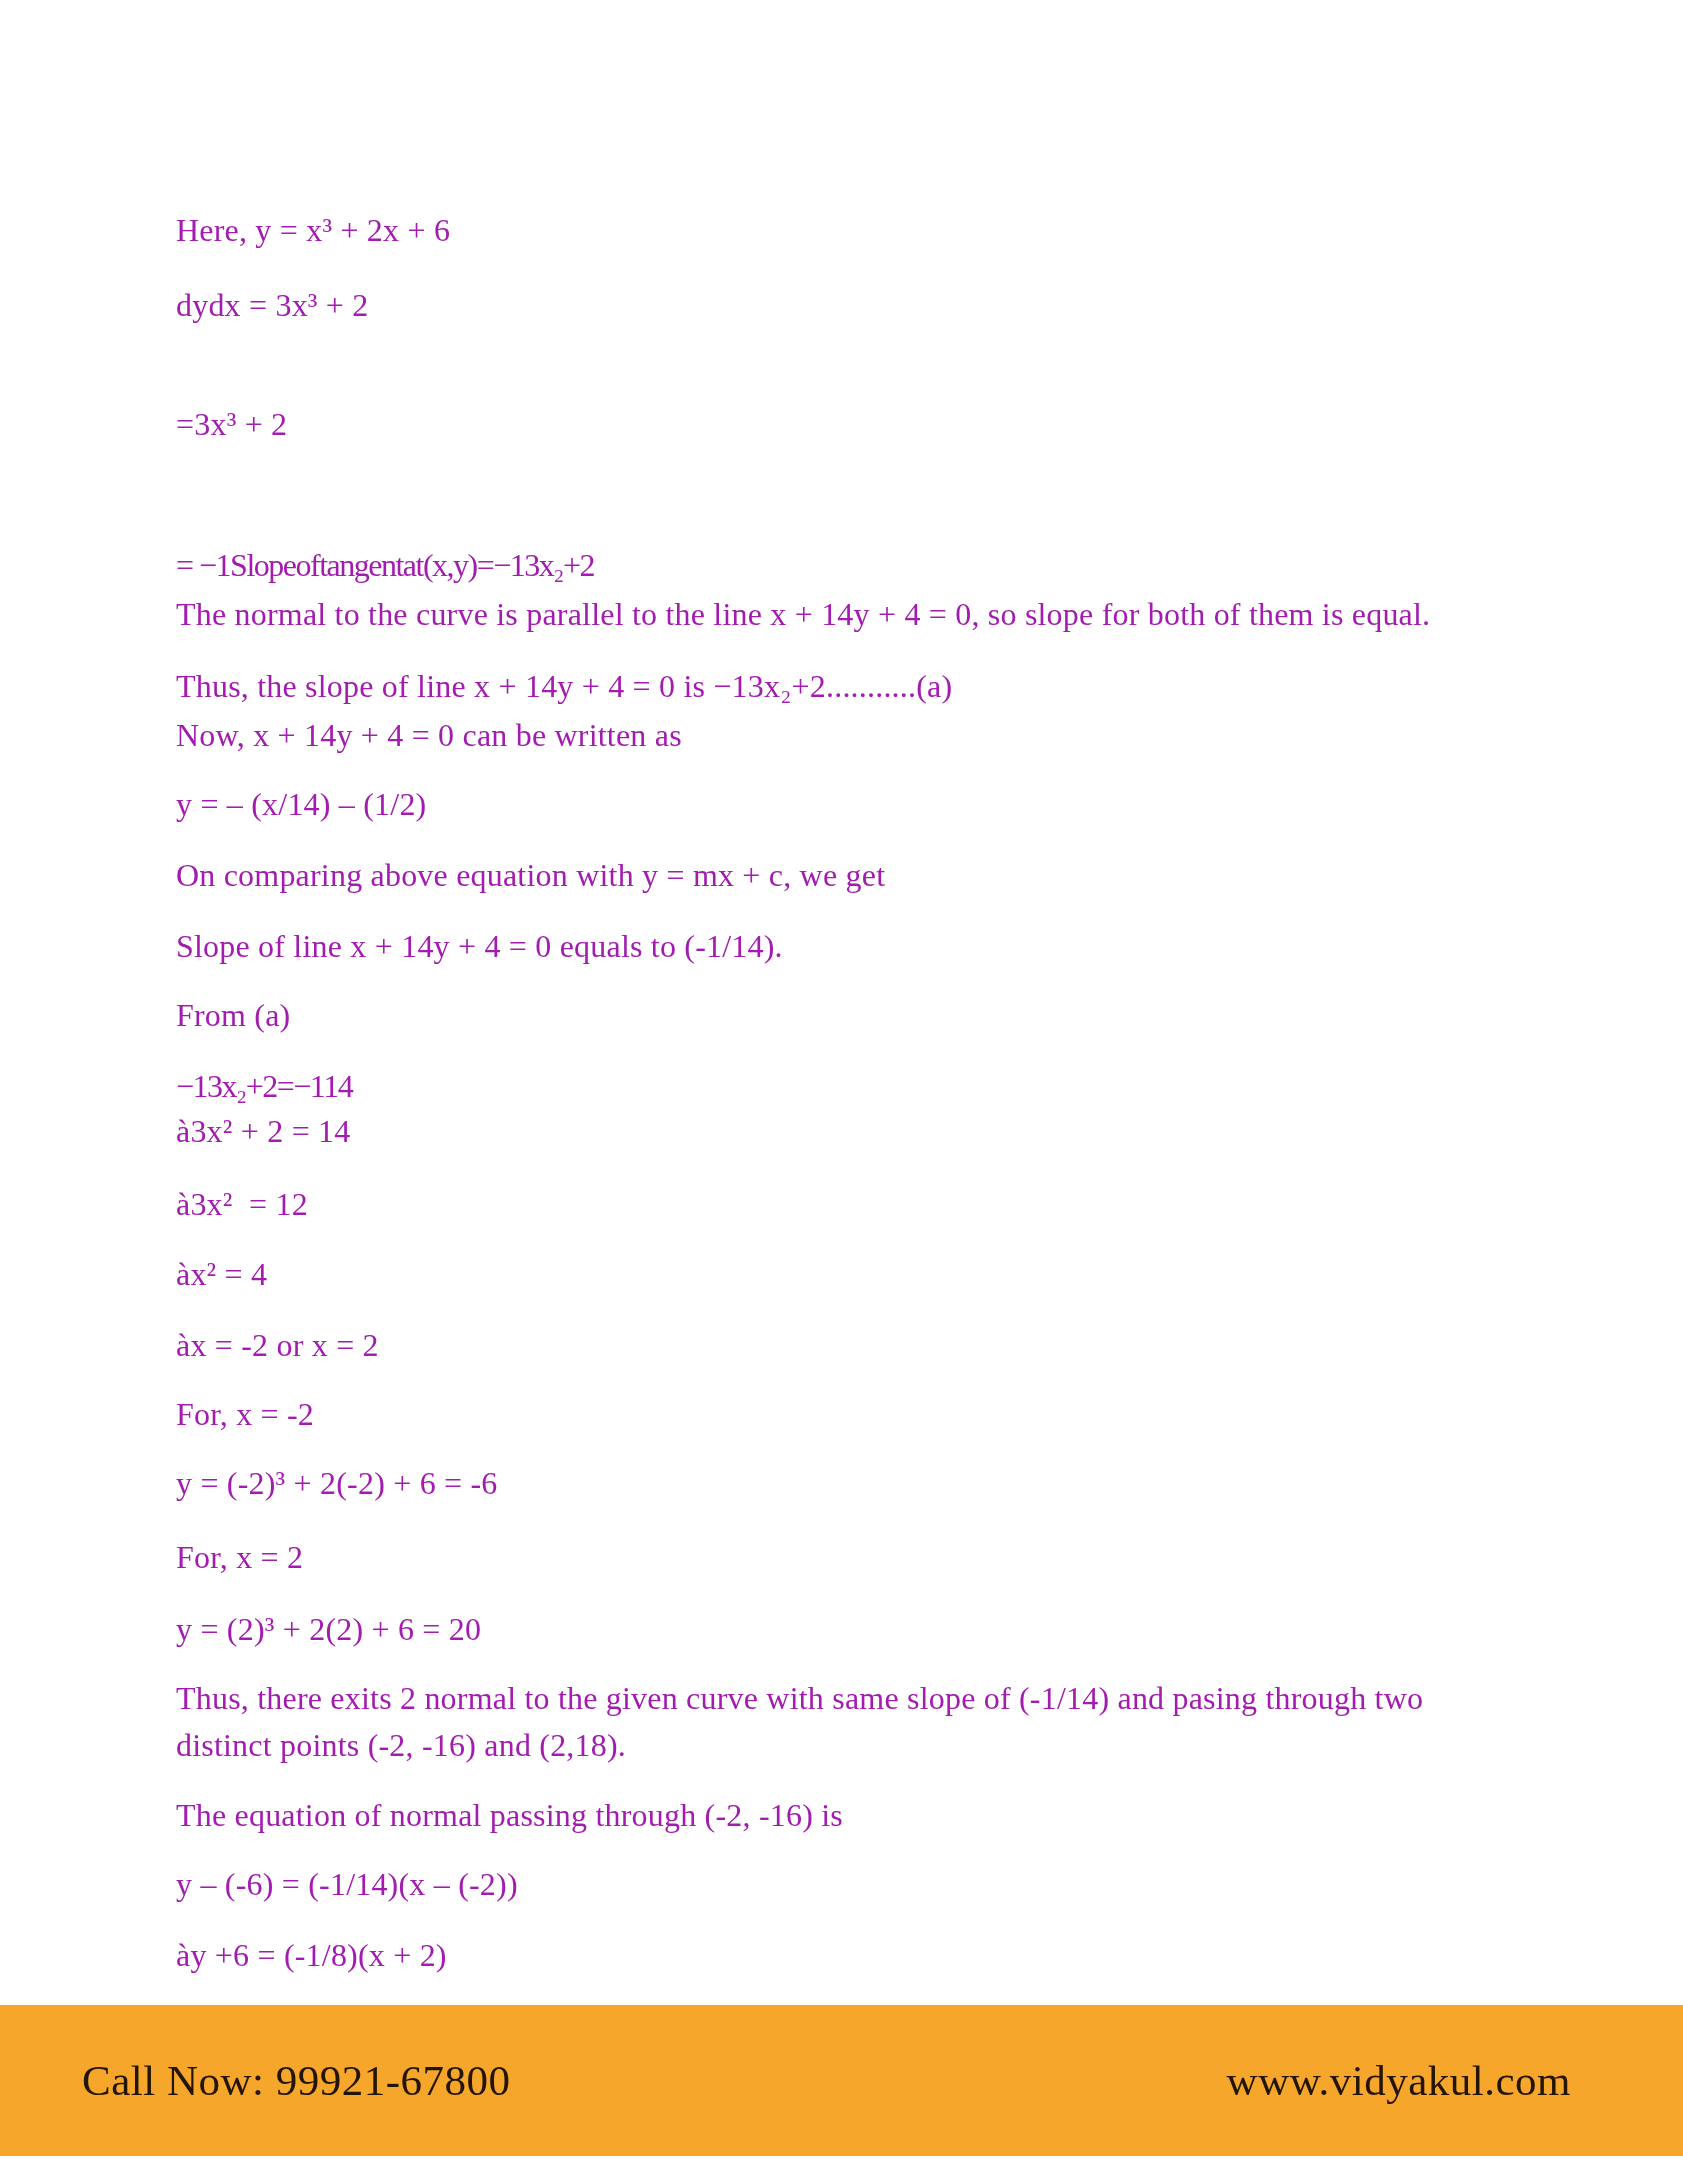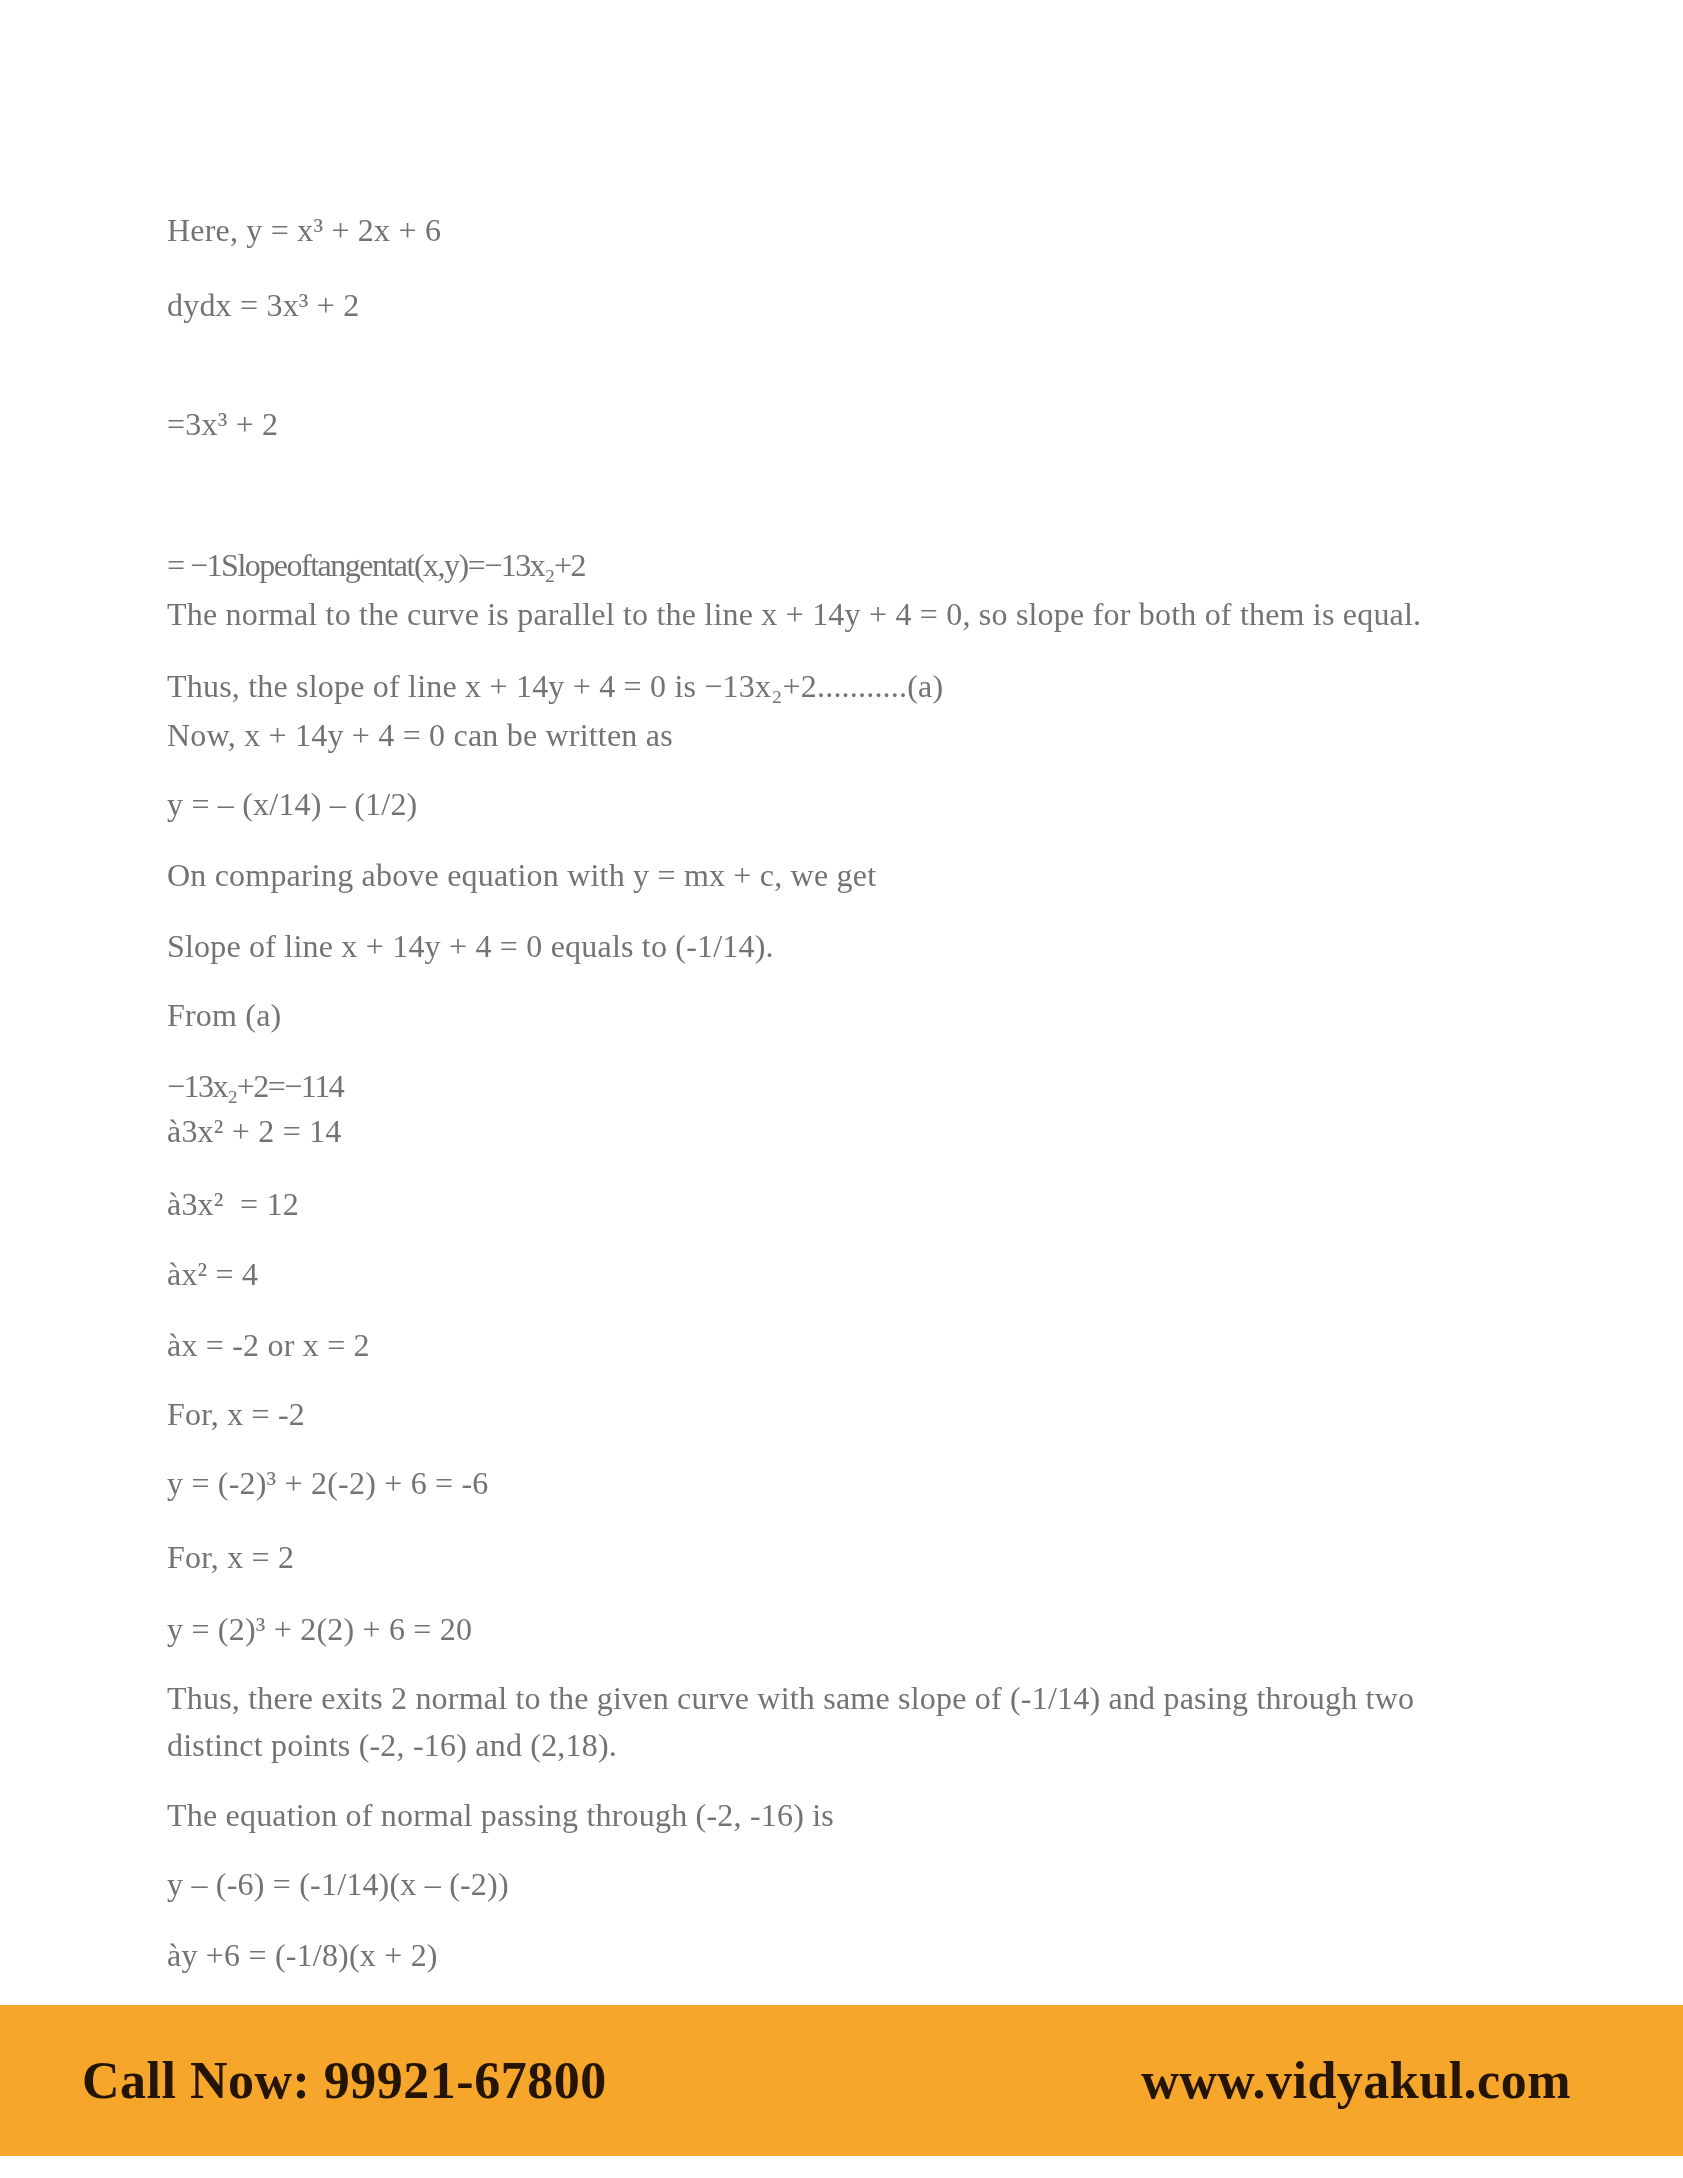--- a/index.html
+++ b/index.html
@@ -14,24 +14,24 @@
     background: #ffffff;
     overflow: hidden;
     font-family: "Liberation Serif", "DejaVu Serif", serif;
   }
   .content {
     position: absolute;
     inset: 0;
   }
   .line {
     position: absolute;
-    left: 167px;
+    left: 176px;
     font-size: 32px;
     line-height: 40px;
-    color: #737373;
+    color: #a21caf;
     white-space: pre;
     letter-spacing: 0.2px;
   }
   .line.condensed {
     letter-spacing: -1.5px;
   }
   .footer {
     position: absolute;
     left: 0;
     top: 2005px;
@@ -39,22 +39,22 @@
     height: 151px;
     background: #f5a62b;
     display: flex;
     align-items: center;
     justify-content: space-between;
     box-sizing: border-box;
     padding-left: 82px;
     padding-right: 112px;
   }
   .footer span {
-    font-size: 52px;
-    font-weight: 700;
+    font-size: 43px;
+    font-weight: 400;
     color: #241503;
     letter-spacing: 0.5px;
   }
 </style>
 </head>
 <body>
 
 <div class="page">
   <main class="content">
     <div class="line" style="top:210px">Here, y = x³ + 2x + 6</div>

